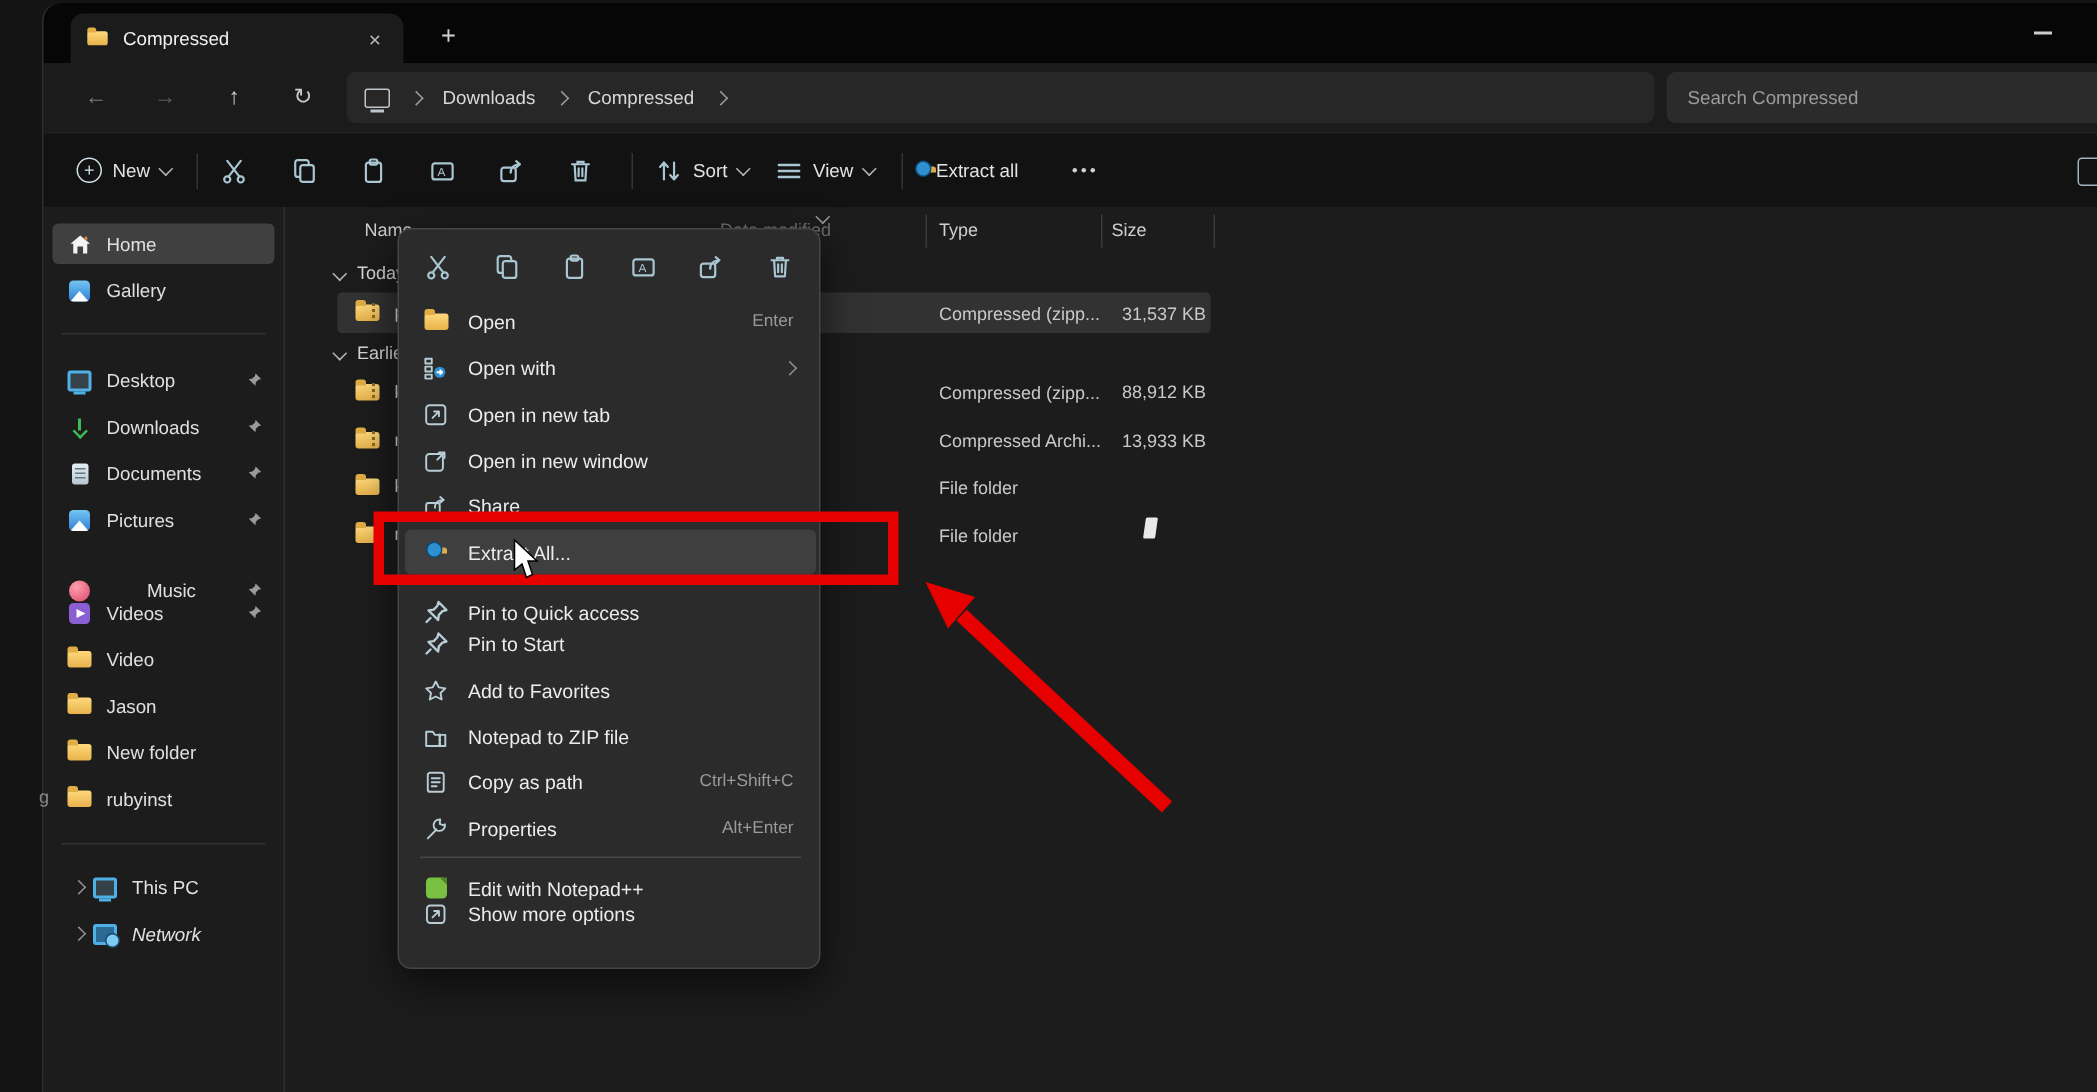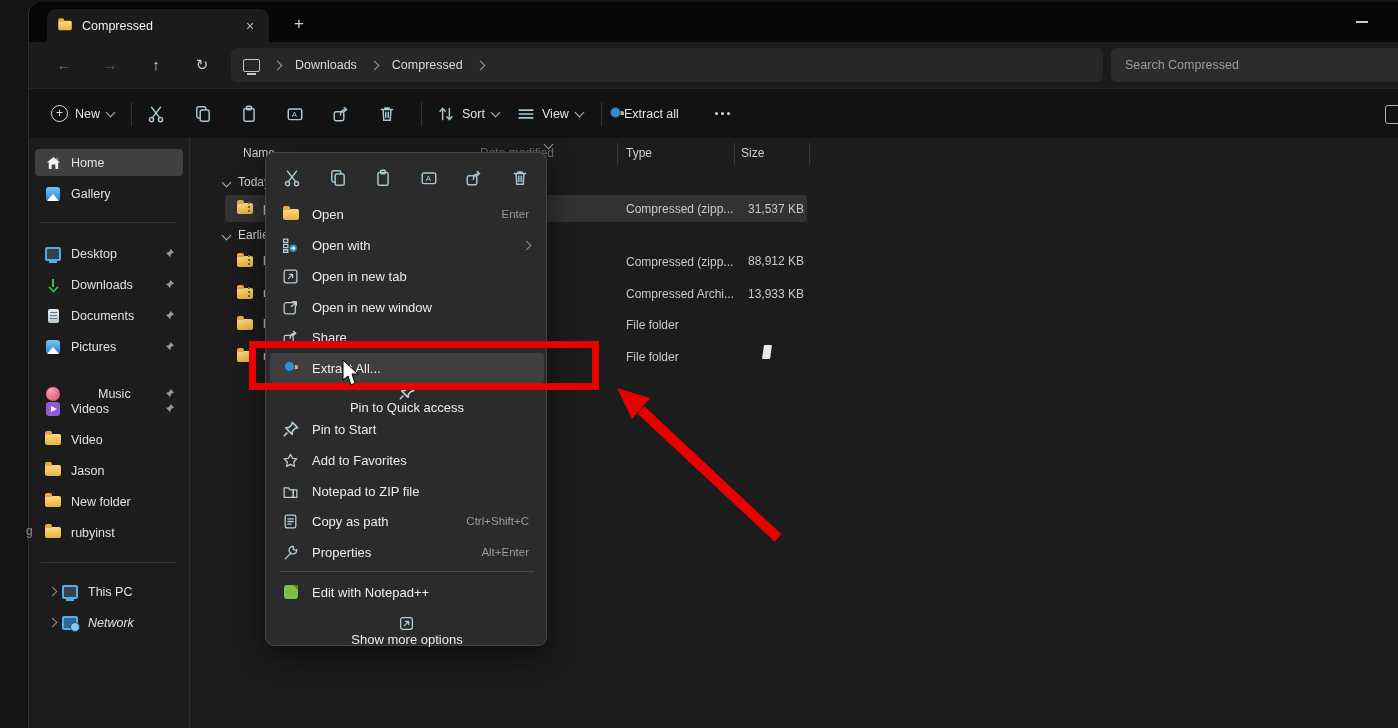--- a/index.html
+++ b/index.html
@@ -450,21 +450,21 @@
       </span>
     <span class="mil">Share</span>
   </div>
   <div class="mi hl" style="top:200px;">
     <span class="mic">
       <span style="position:relative;"><span class="fldr" style="transform:scale(.9);"></span>
       <span style="position:absolute;right:-4px;bottom:-4px;width:9px;height:9px;border-radius:50%;background:#2f8fd0;border:1px solid #0e4a73;"></span></span>
     </span>
     <span class="mil">Extract All...</span>
   </div>
-  <div class="mi" style="top:231px;flex-direction:column;">
+  <div class="mi" style="top:240px;">
     <span class="mic">
         <svg width="16" height="16" viewBox="0 0 12 12">
           <path d="M7 1 l4 4 -2 .6 -1.8 1.8 -.4 2.6 -4.8 -4.8 2.6 -.4 1.8 -1.8z M3 9 l-2 2"></path>
         </svg>
       </span>
     <span class="mil">Pin to Quick access</span>
   </div>
   <div class="mi" style="top:261px;">
     <span class="mic">
         <svg width="16" height="16" viewBox="0 0 12 12">
@@ -509,21 +509,21 @@
     <span class="mil">Properties</span>
     <span class="mis">Alt+Enter</span>
   </div>
   <span class="msep" style="top:418px;"></span>
   <div class="mi" style="top:424px;">
     <span class="mic">
         <span class="npp"></span>
       </span>
     <span class="mil">Edit with Notepad++</span>
   </div>
-  <div class="mi" style="top:462px;flex-direction:column;">
+  <div class="mi" style="top:441px;">
     <span class="mic">
         <svg width="17" height="17" viewBox="0 0 16 16">
           <rect x="2.5" y="2.5" width="11" height="11" rx="2"></rect>
           <path d="M6 10 l4 -4 M10 6 h-3 M10 6 v3"></path>
         </svg>
       </span>
     <span class="mil">Show more options</span>
   </div>
 </div>
 

